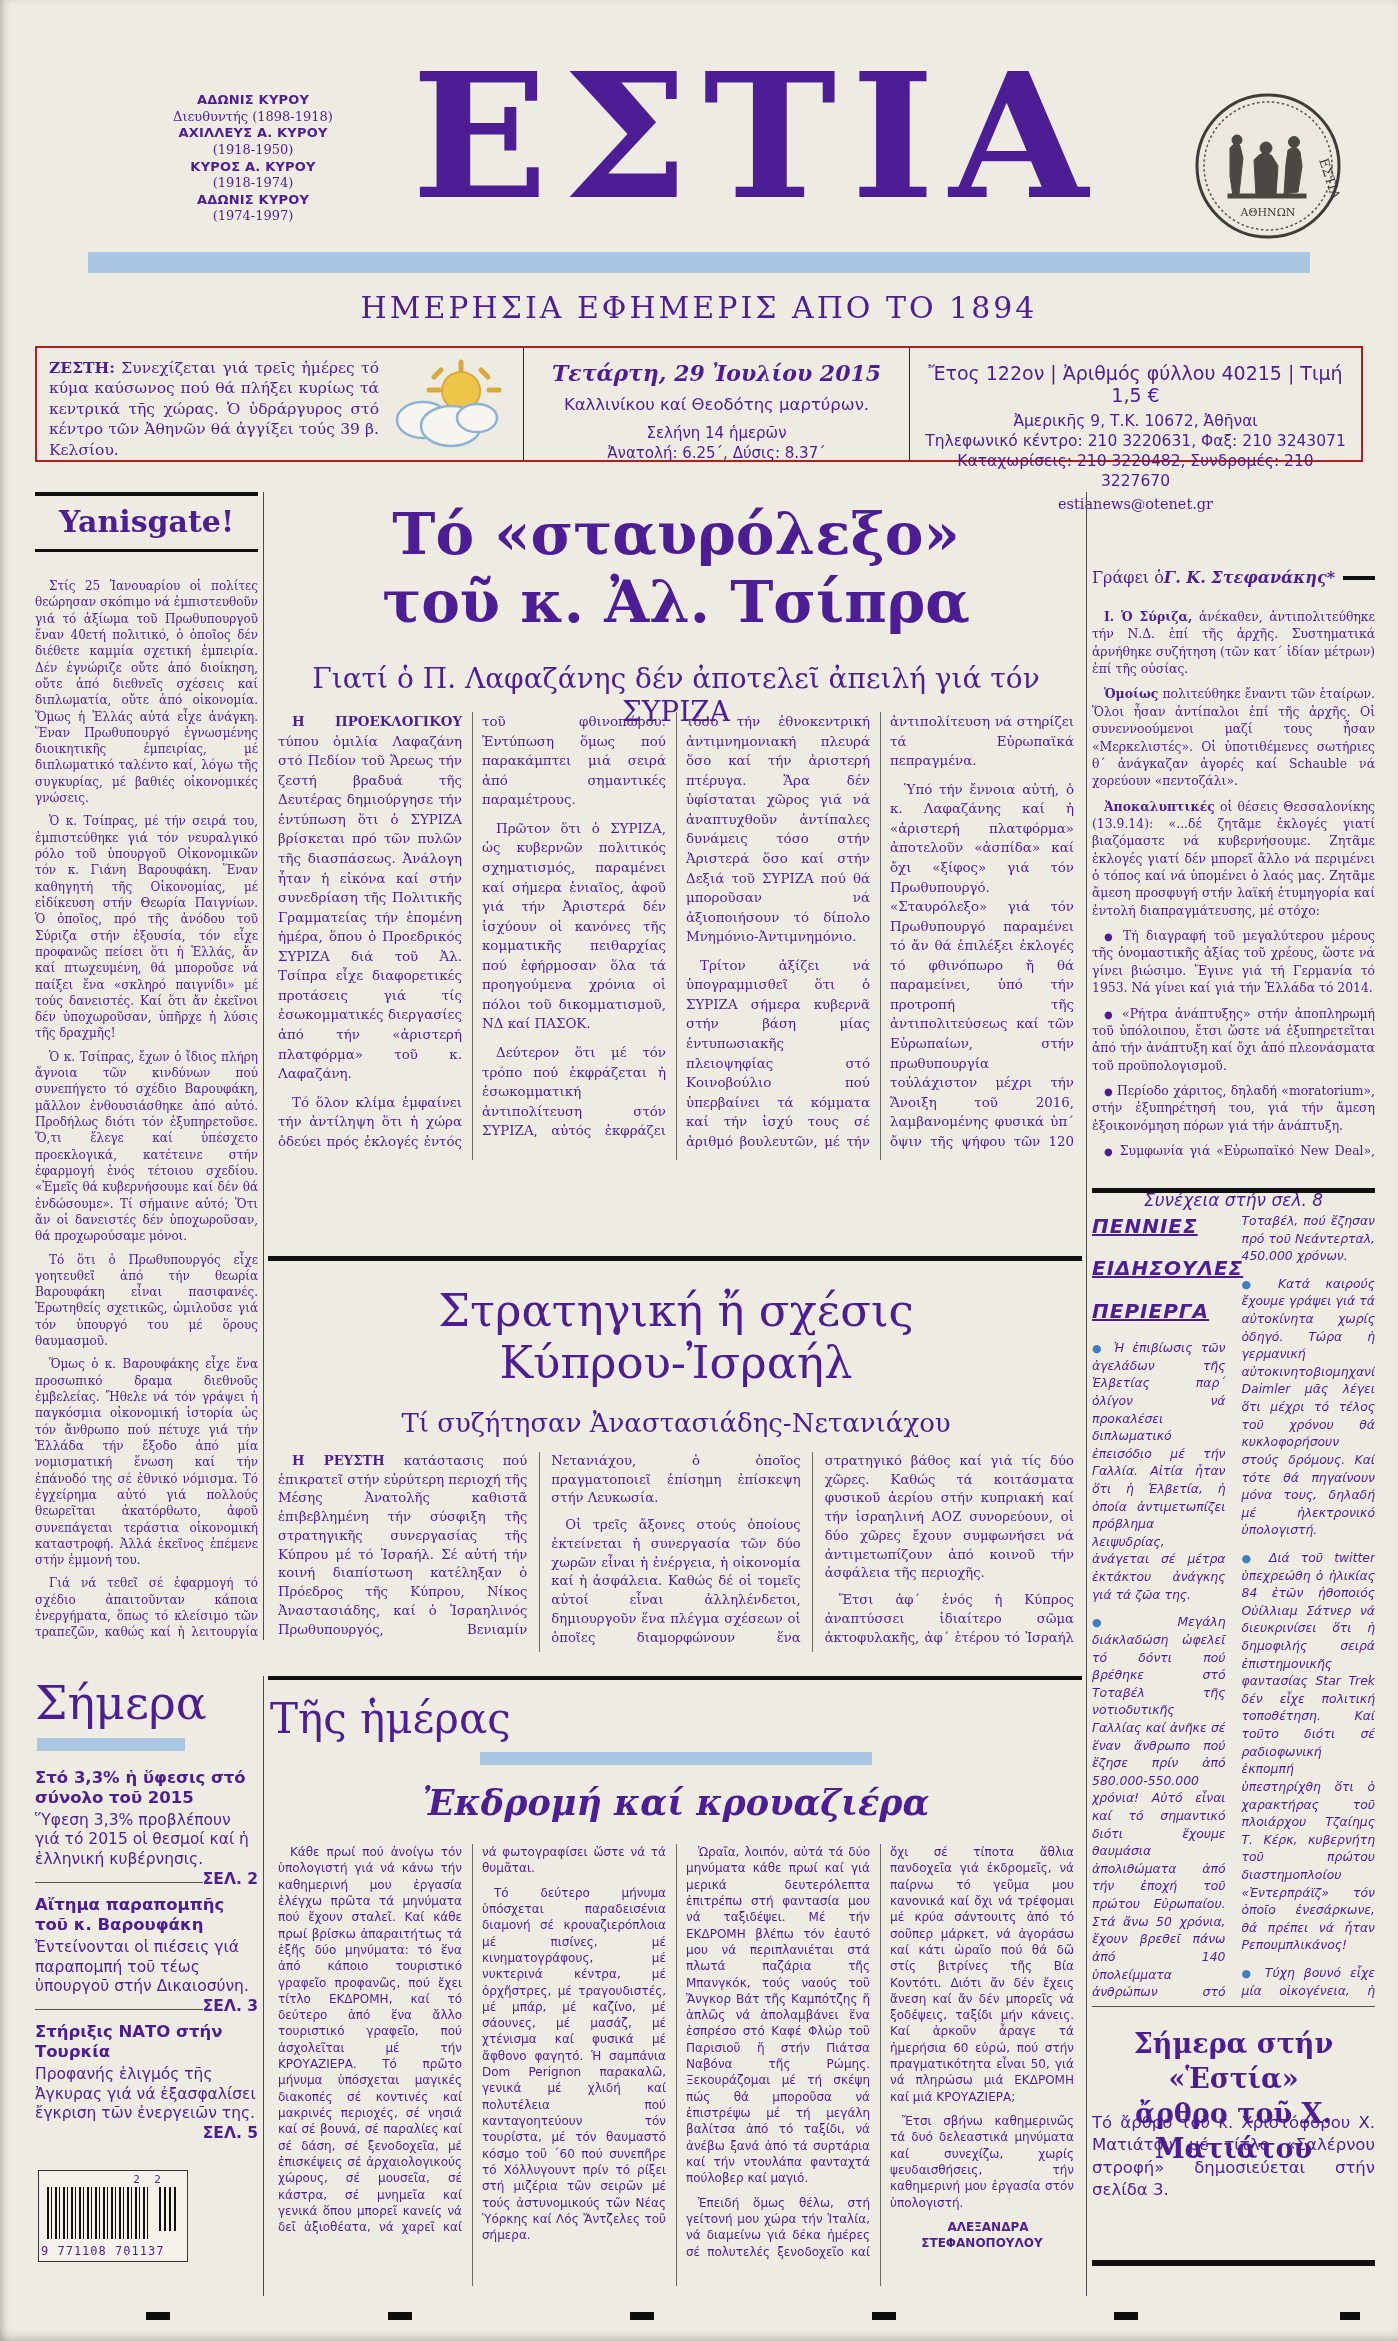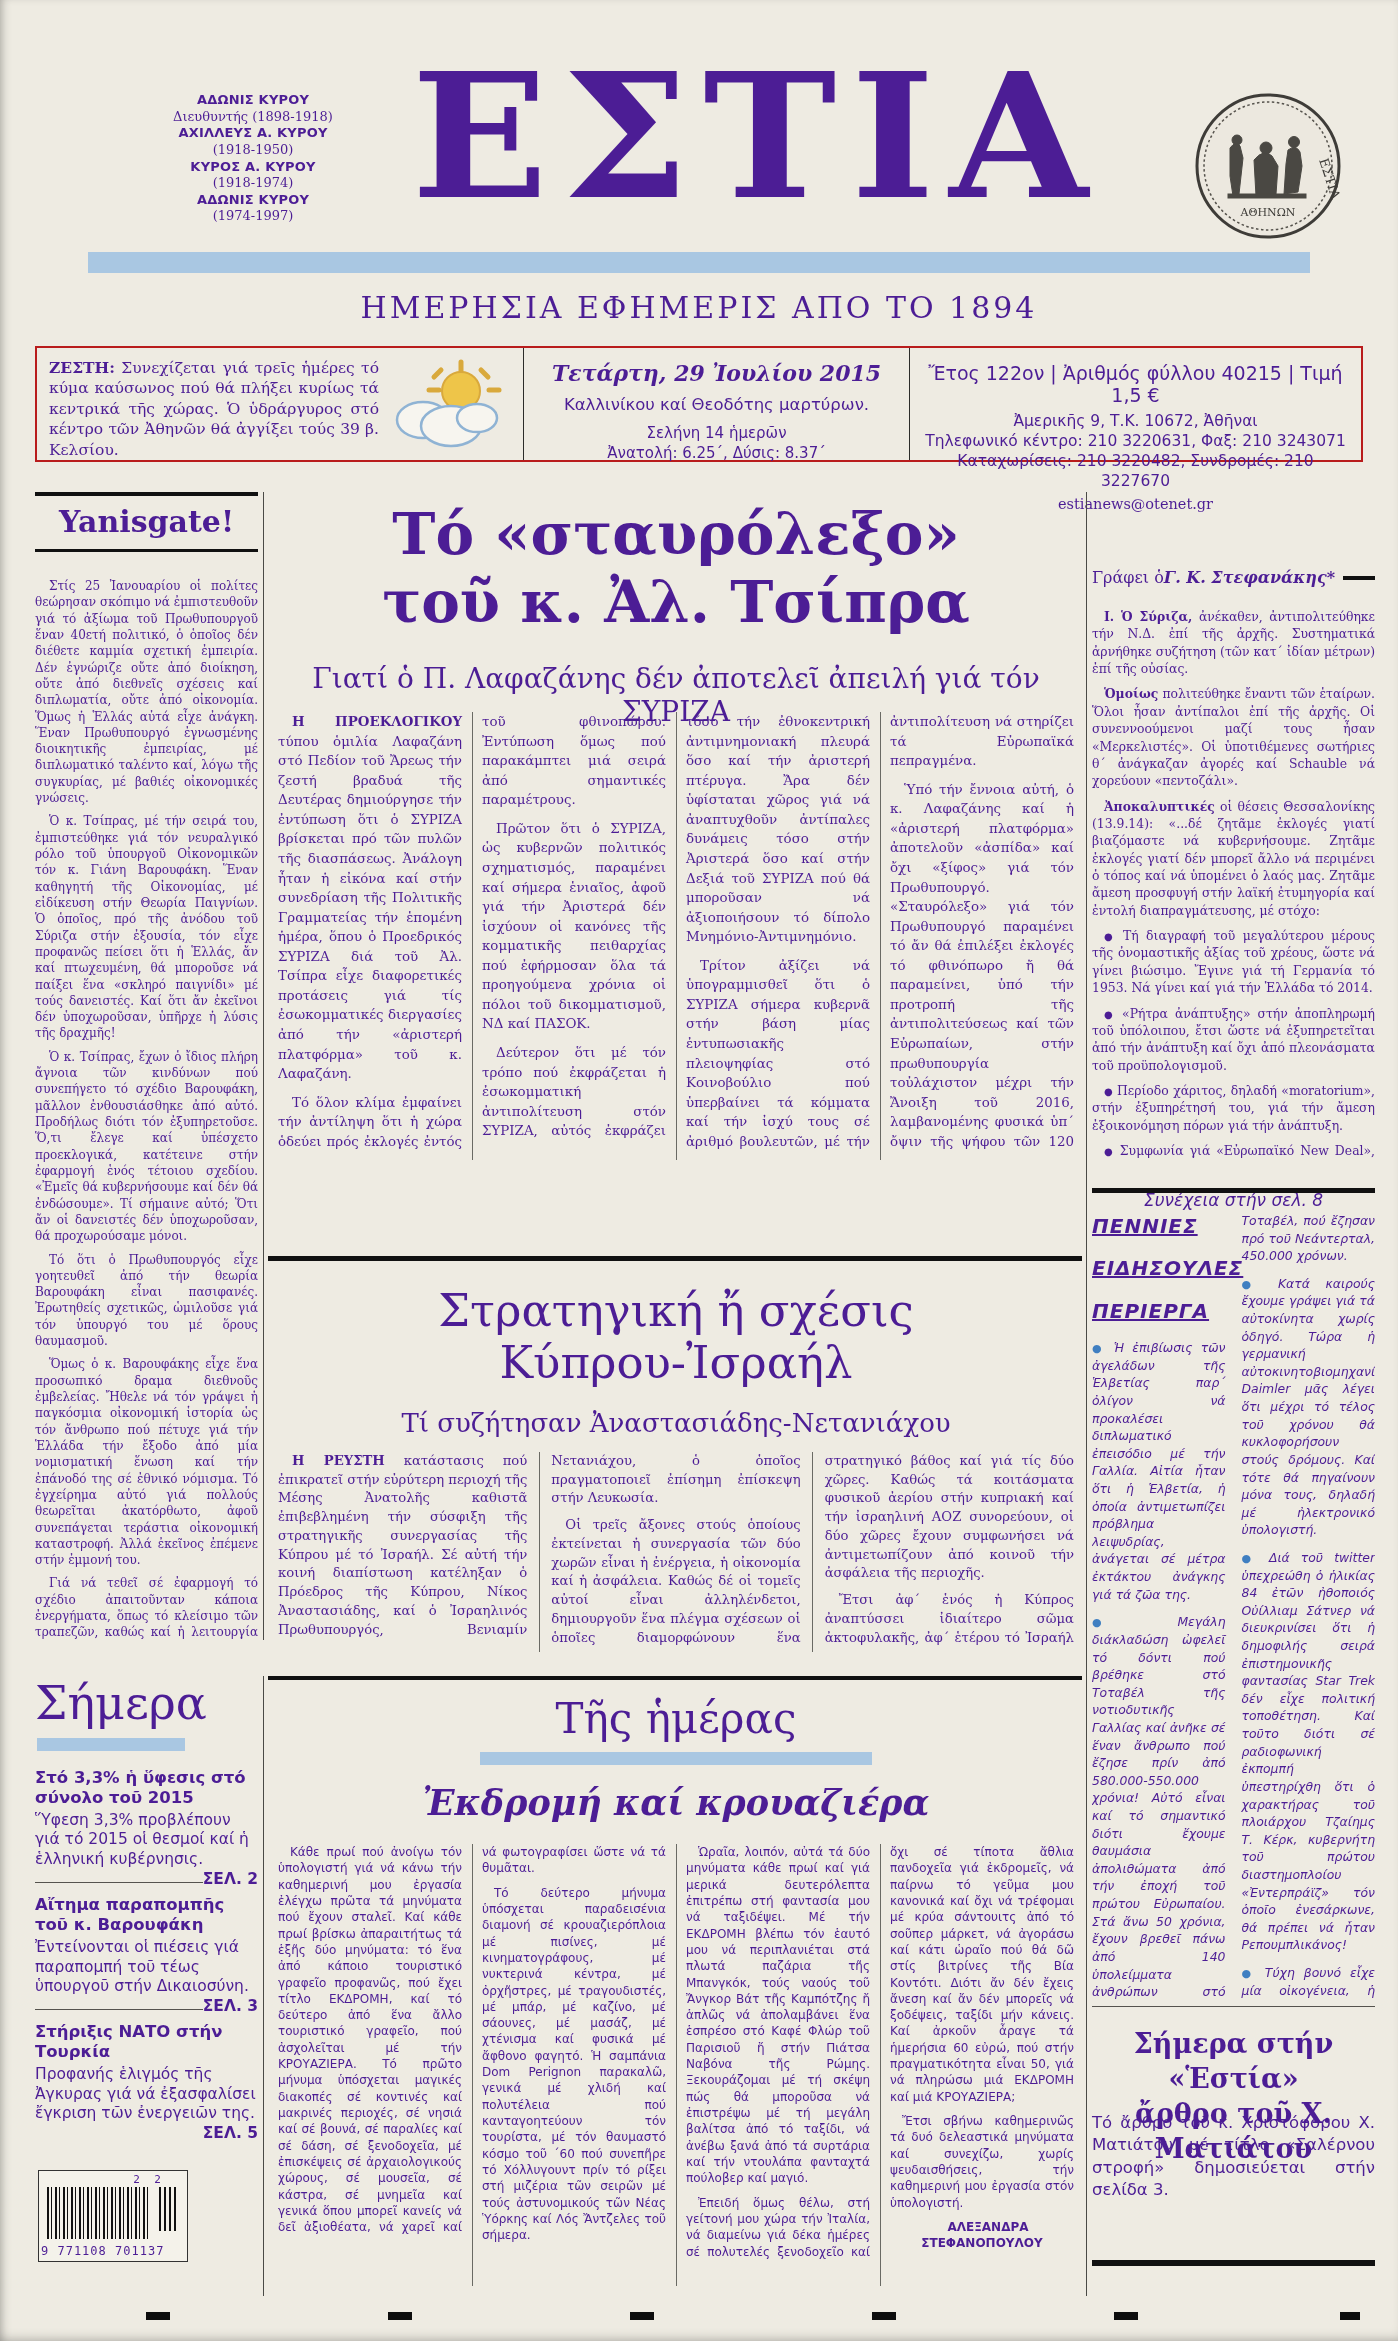--- a/index.html
+++ b/index.html
@@ -67,21 +67,21 @@
   .main-body p{margin:0 0 9px;text-indent:14px;}
   .lead-bold{font-weight:bold;}
   .thickrule{background:#111;}
 
   .cy-head{left:270px;top:1285px;width:812px;text-align:center;font-weight:normal;font-size:45px;line-height:1.15;}
   .cy-sub{left:270px;top:1408px;width:812px;text-align:center;font-size:26px;}
   .cy-body{left:278px;top:1452px;width:796px;height:200px;column-count:3;column-gap:24px;
            column-rule:1px solid #6a6a64;font-size:13.2px;line-height:1.42;}
   .cy-body p{margin:0 0 8px;text-indent:14px;}
 
-  .imera-title{left:270px;top:1694px;width:812px;text-align:center;font-size:42px;}
+  .imera-title{left:270px;top:1694px;width:812px;font-size:42px;}
   .imera-bar{left:480px;top:1752px;width:392px;height:13px;background:#a9c7e2;}
   .imera-head{left:270px;top:1782px;width:812px;text-align:center;font-weight:bold;font-style:italic;font-size:35px;}
   .imera-body{left:278px;top:1844px;width:796px;height:442px;column-count:4;column-gap:20px;
               column-rule:1px solid #6a6a64;font-family:"DejaVu Sans",sans-serif;font-size:12px;line-height:1.36;}
   .imera-body p{margin:0 0 8px;text-indent:12px;}
   .imera-sign{font-weight:bold;text-align:center;text-indent:0;}
 
   
   .pr-box{left:1092px;top:494px;width:283px;border:3px solid #111;box-sizing:border-box;
           text-align:center;font-weight:bold;font-size:34px;padding:6px 0 10px;}

